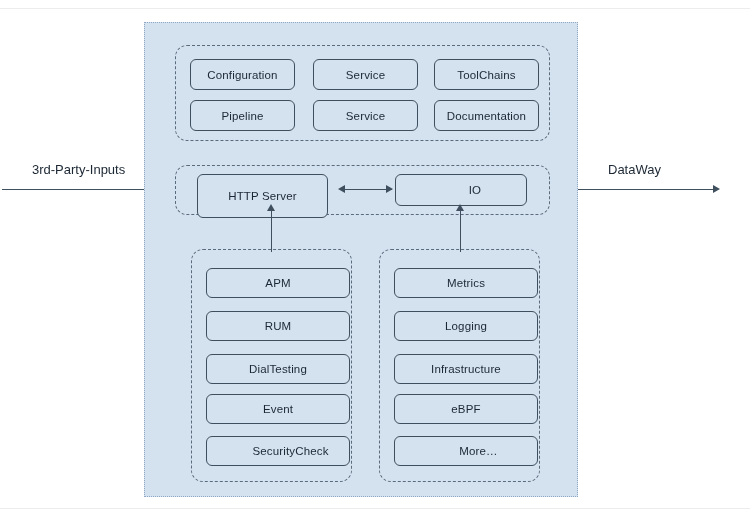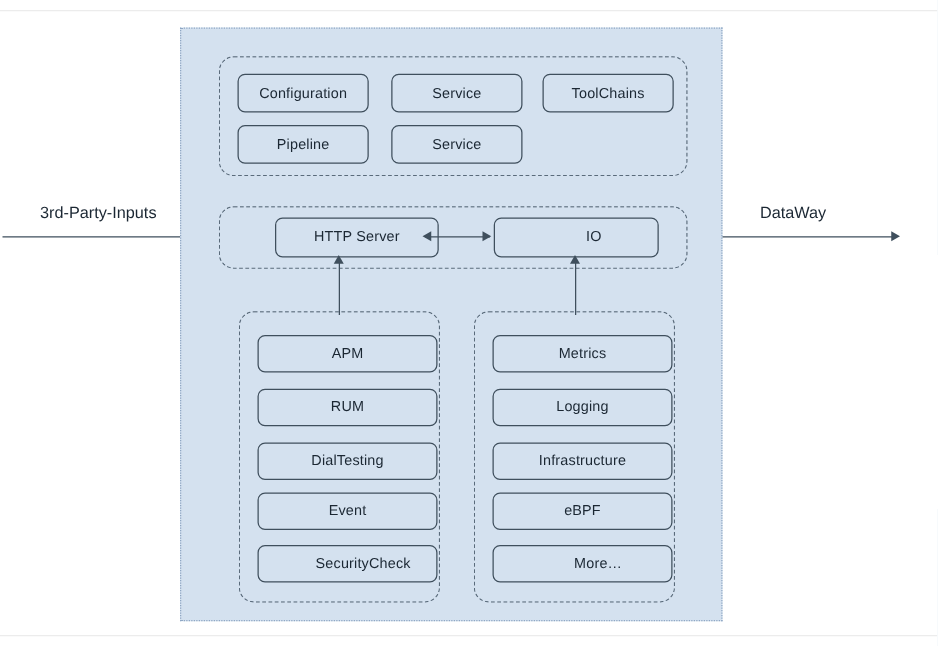--- a/index.html
+++ b/index.html
@@ -64,21 +64,21 @@
     letter-spacing: 0.15px;
     white-space: nowrap;
   }
 
   
   .top-node { width: 105px; height: 31px; }
   .tc1 { left: 190px; } .tc2 { left: 313px; } .tc3 { left: 434px; }
   .tr1 { top: 59px; }   .tr2 { top: 100px; }
 
   
-  #node-http { left: 220px; top: 174px; width: 131px; height: 32px; }
+  #node-http { left: 197px; top: 174px; width: 131px; height: 44px; }
   #node-io   { left: 395px; top: 174px; width: 132px; height: 32px; padding-left: 28px; }
 
   
   .col-node { width: 144px; height: 30px; }
   .colL { left: 206px; }
   .colR { left: 394px; }
   .cr1 { top: 268px; } .cr2 { top: 311px; } .cr3 { top: 354px; }
   .cr4 { top: 394px; } .cr5 { top: 436px; padding-left: 25px; }
 
   
@@ -159,20 +159,21 @@
   <div class="arrow-r" id="out-head"></div>
 
   <div id="platform"></div>
 
   <div class="group" id="group-top"></div>
   <div class="node top-node tc1 tr1">Configuration</div>
   <div class="node top-node tc2 tr1">Service</div>
   <div class="node top-node tc3 tr1">ToolChains</div>
   <div class="node top-node tc1 tr2">Pipeline</div>
   <div class="node top-node tc2 tr2">Service</div>
+  <div class="node top-node tc3 tr2">Documentation</div>
 
   <div class="group" id="group-mid"></div>
   <div class="node" id="node-http">HTTP Server</div>
   <div class="node" id="node-io">IO</div>
 
   <div class="hline" id="mid-line"></div>
   <div class="arrow-r" id="mid-head-r"></div>
   <div class="arrow-l" id="mid-head-l"></div>
 
   <div class="vline" id="up-left-line"></div>

